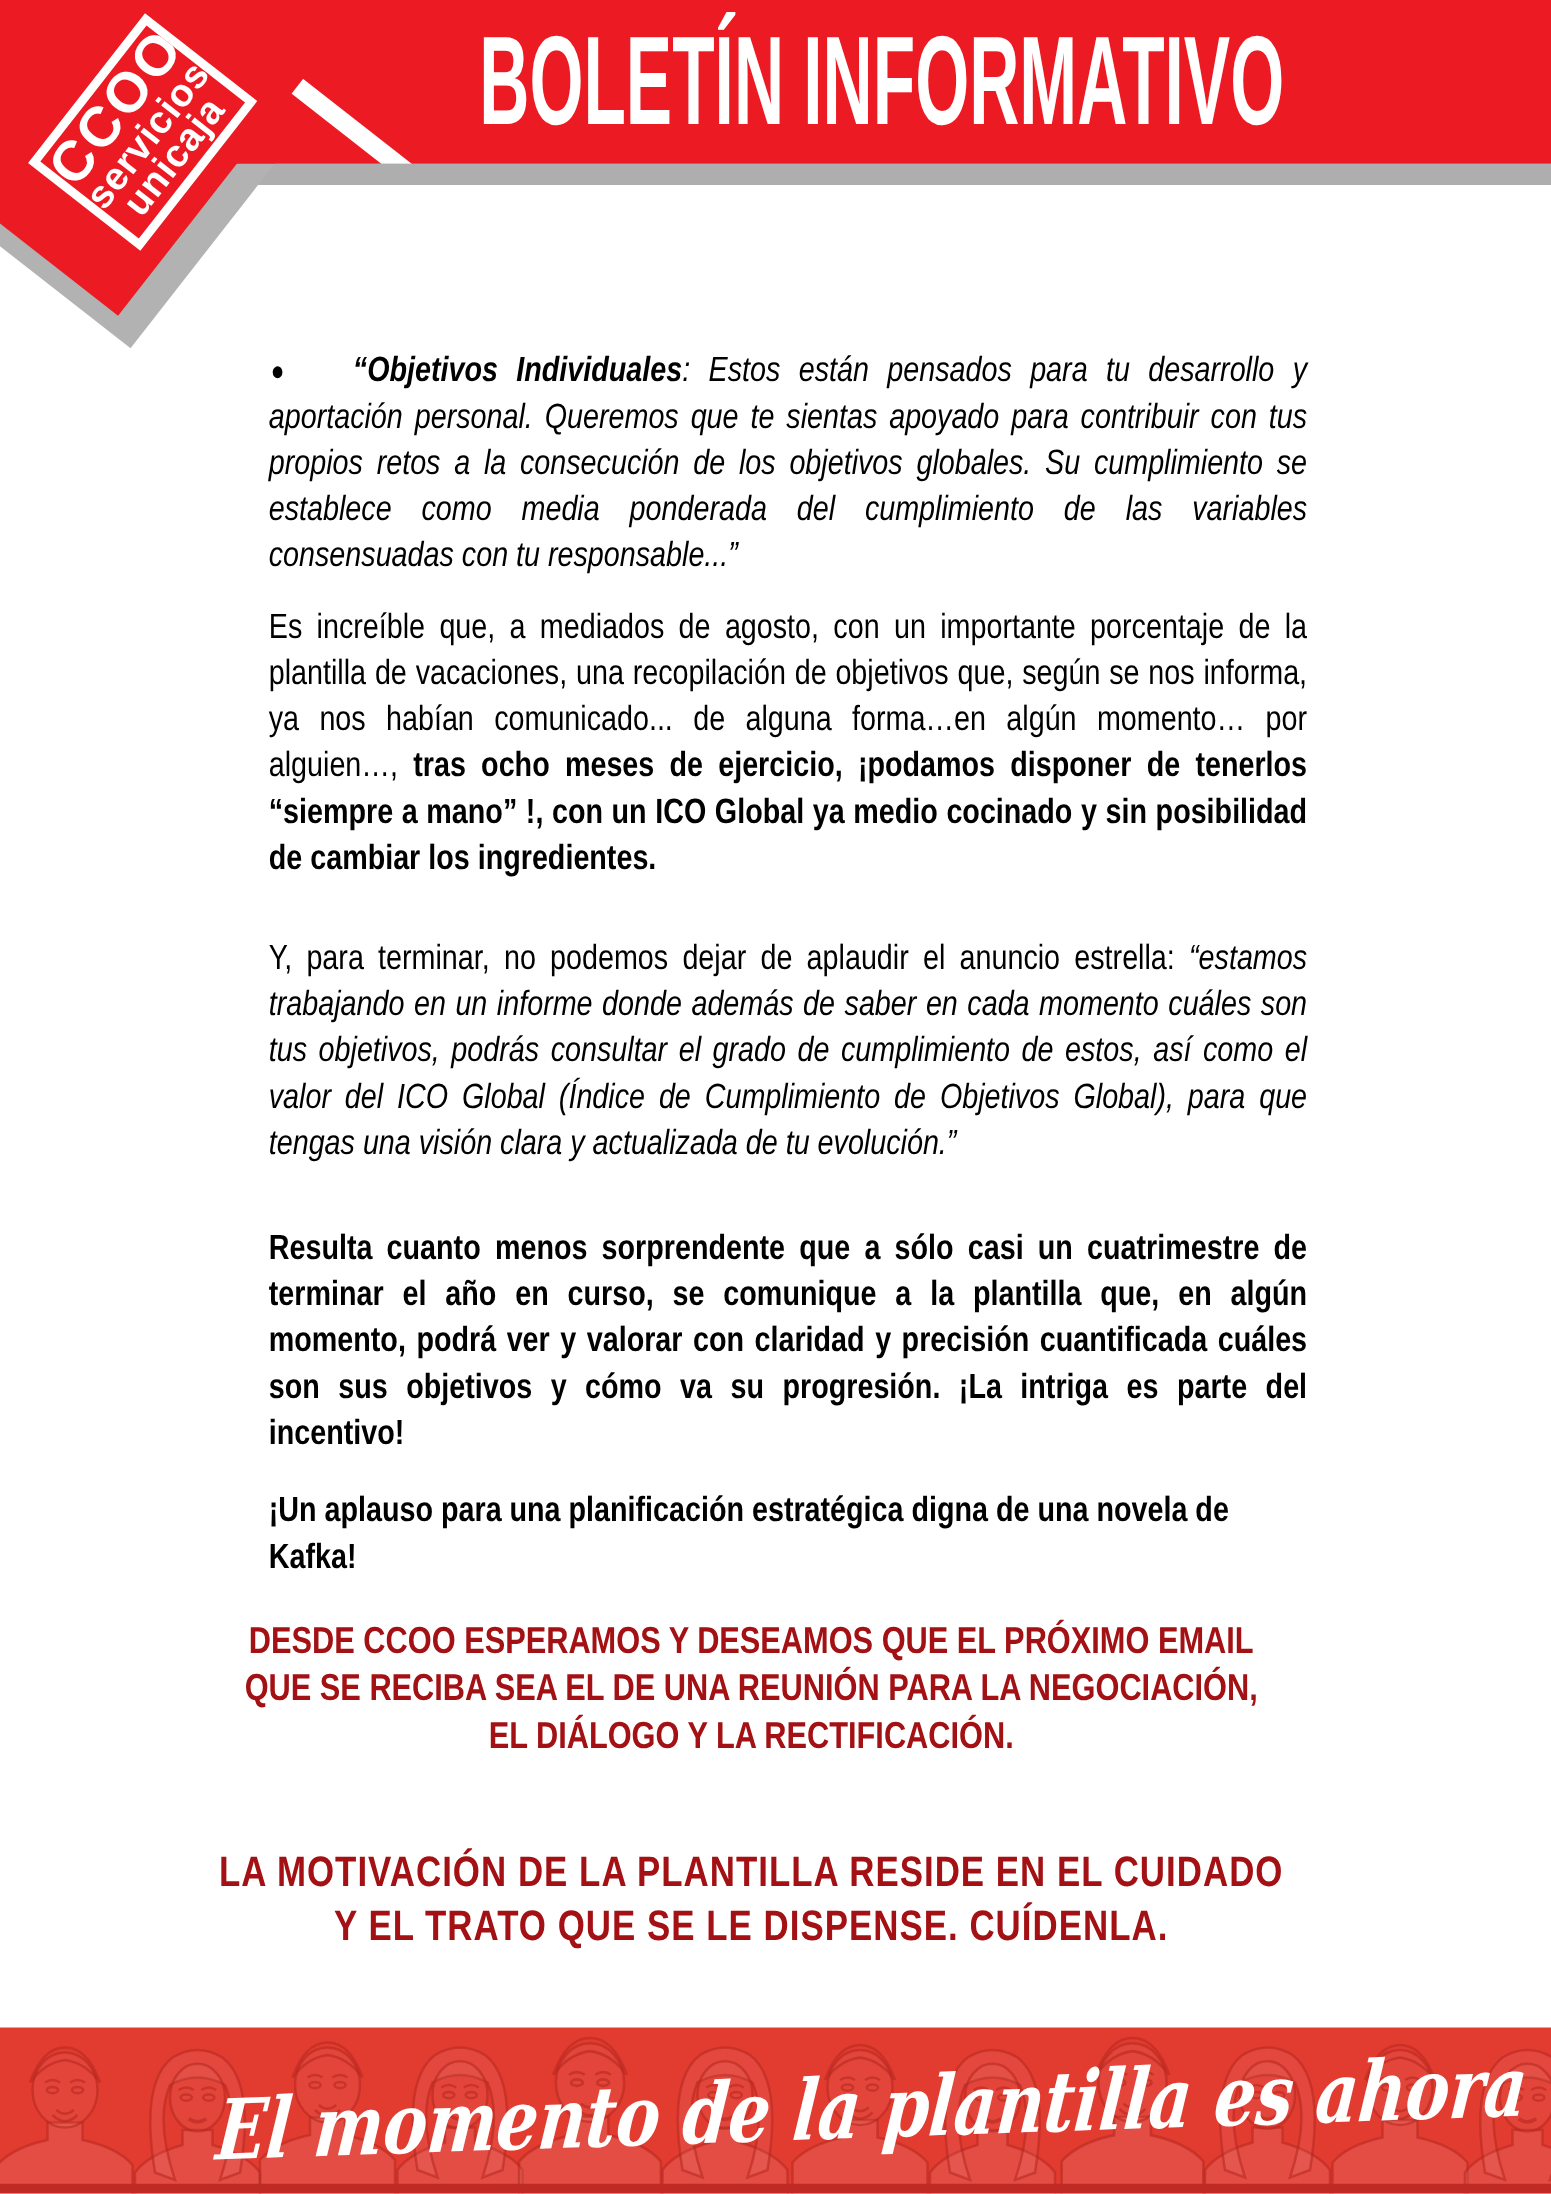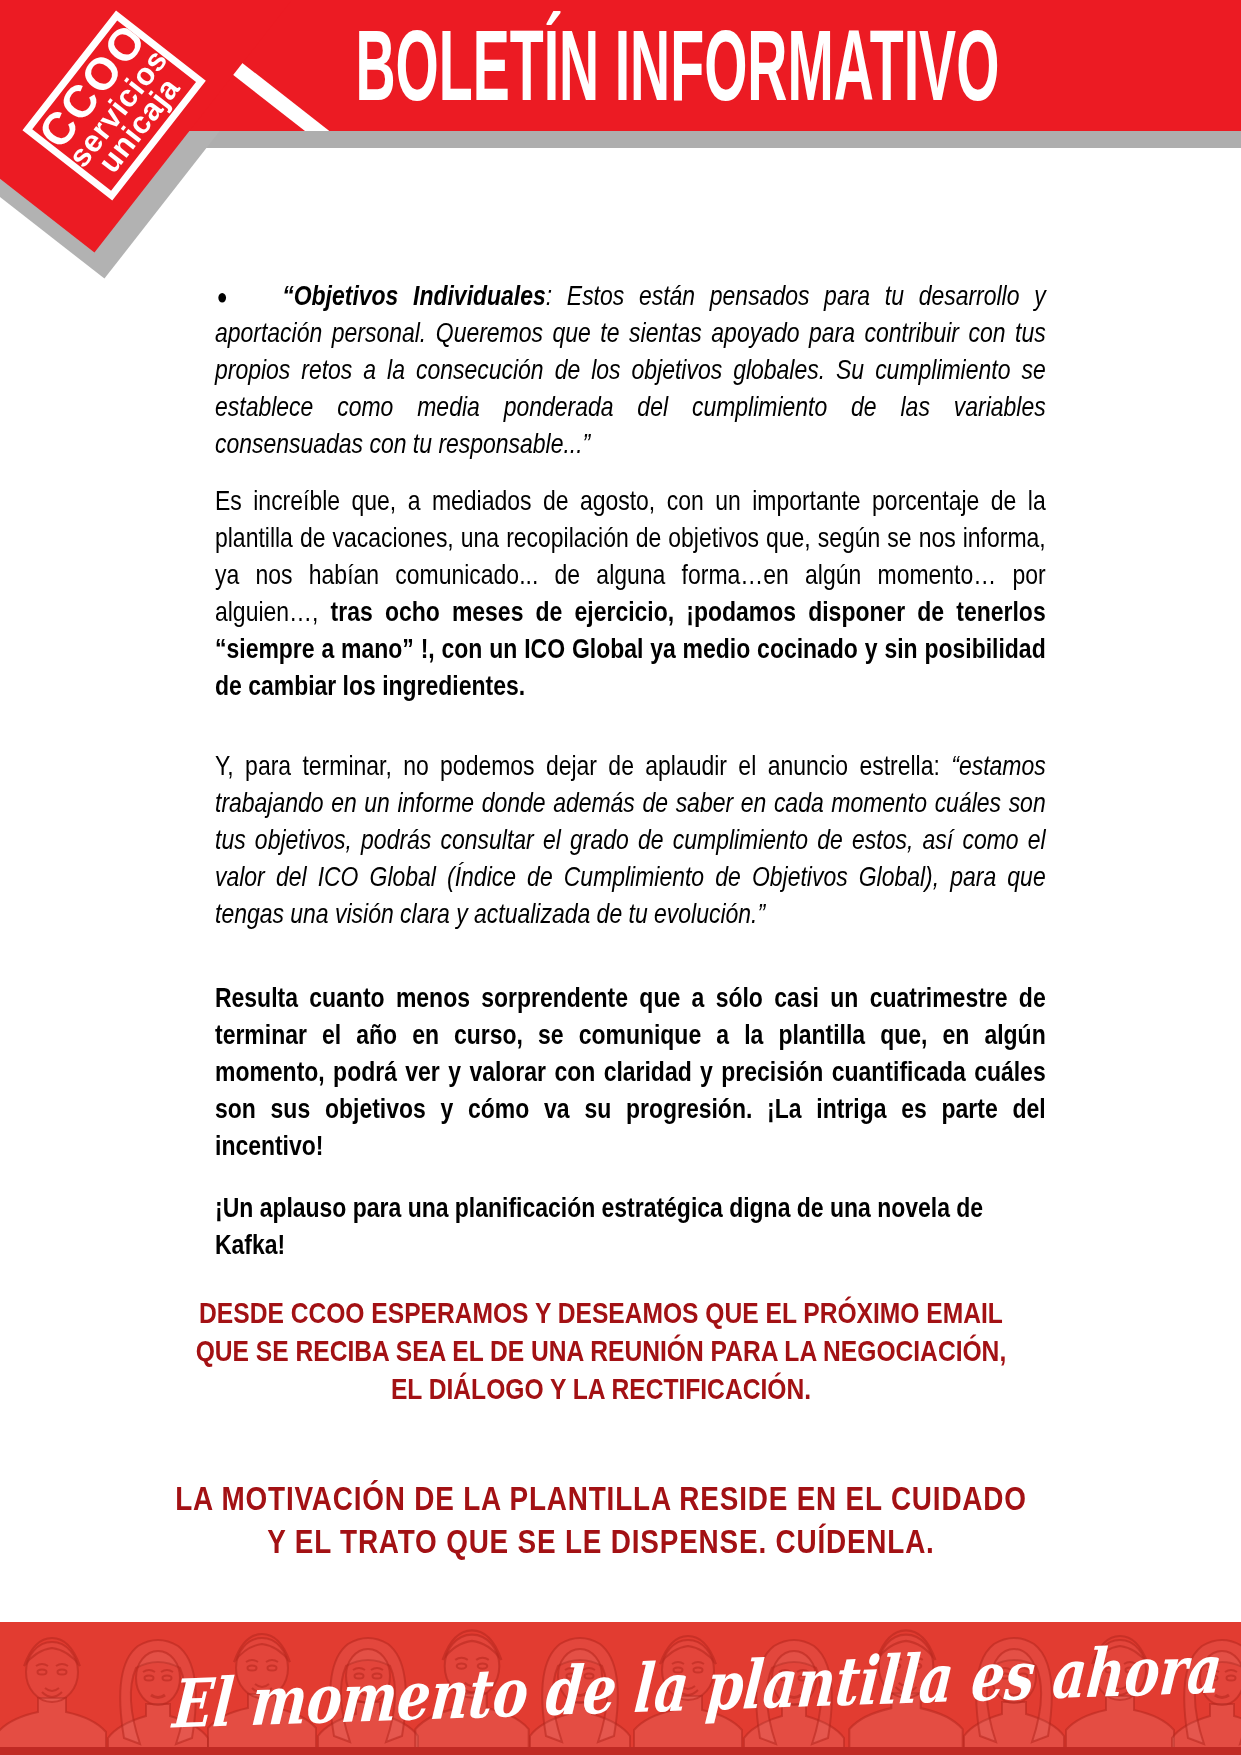--- a/index.html
+++ b/index.html
@@ -3,21 +3,21 @@
 <meta charset="utf-8">
 <style>
   html,body{margin:0;padding:0;background:#ffffff;}
   .page{position:relative;width:1241px;height:1755px;background:#ffffff;overflow:hidden;
         font-family:"Liberation Sans",sans-serif;}
 
   
   .banner{position:absolute;left:0;top:0;width:1241px;height:131px;background:#ec1b23;
           overflow:hidden;z-index:1;}
   .banner-title{position:absolute;left:0;top:0;width:1241px;height:131px;text-align:center;
-                padding-left:92px;box-sizing:border-box;white-space:nowrap;}
+                padding-left:120px;box-sizing:border-box;white-space:nowrap;}
   .banner-title span{display:inline-block;font-size:101px;font-weight:bold;color:#ffffff;
                      line-height:131px;letter-spacing:0px;transform:scaleX(0.55);
                      transform-origin:50% 50%;}
   .slash{position:absolute;left:238px;top:-70px;width:15px;height:290px;background:#ffffff;
          transform:rotate(-52deg);}
   .gray-strip{position:absolute;left:0;top:131px;width:1241px;height:17px;background:#aeaeae;z-index:0;}
   .diamond-shadow{position:absolute;left:-89px;top:-118px;width:330px;height:330px;
                   background:#b2b2b2;transform:rotate(-52deg);z-index:0;}
   .diamond{position:absolute;left:-99px;top:-144px;width:330px;height:330px;background:#ec1b23;
            transform:rotate(-52deg);z-index:2;}

